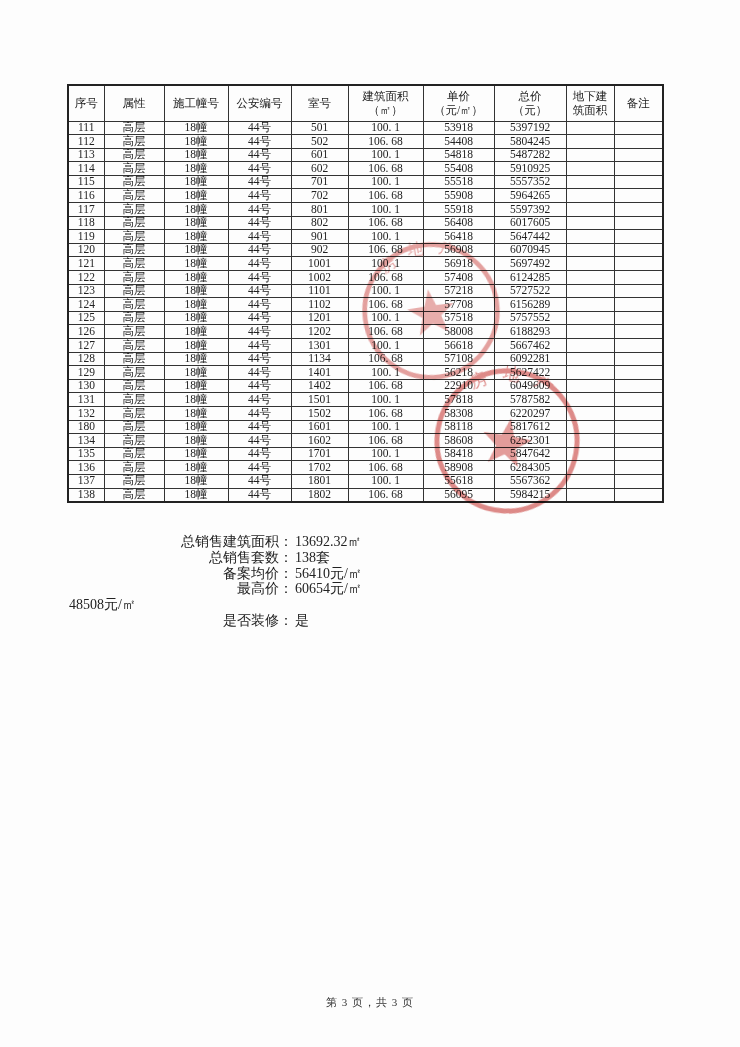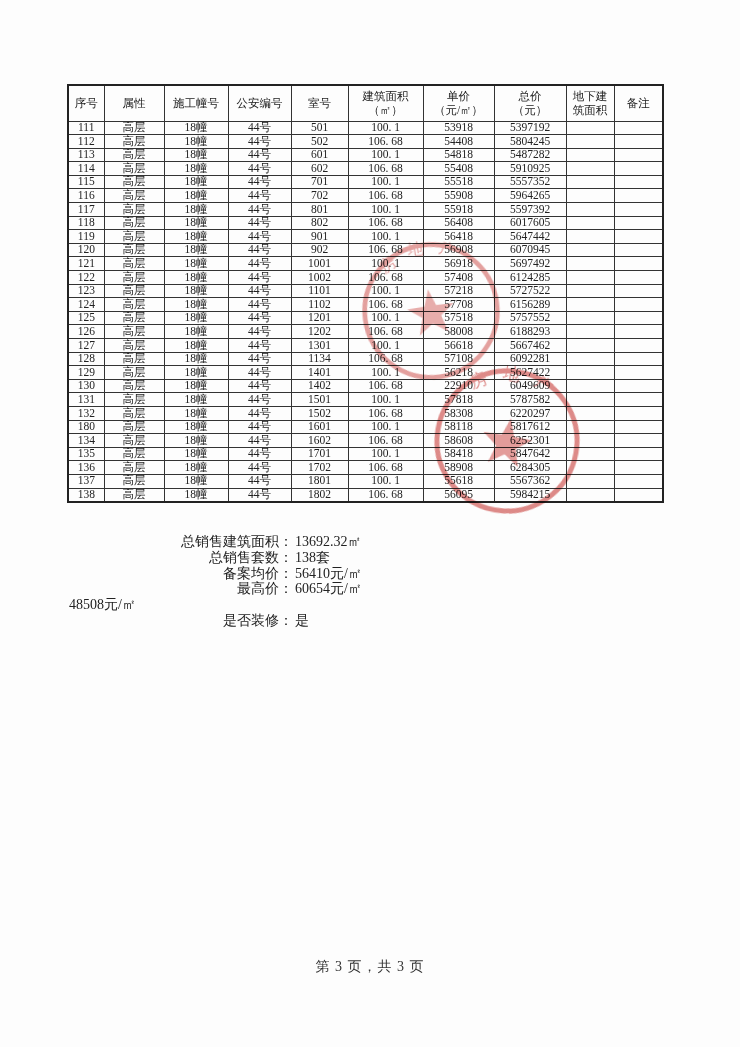--- a/index.html
+++ b/index.html
@@ -50,22 +50,22 @@
     mix-blend-mode:multiply;
     filter:blur(0.5px);
     pointer-events:none;
   }
   .stamp-1 { left:360px; top:240px; width:142px; height:142px; opacity:0.50; transform:rotate(-8deg); }
   .stamp-2 { left:432px; top:366px; width:150px; height:150px; opacity:0.62; transform:rotate(10deg); }
   .stamp svg { width:100%; height:100%; }
 
   
   .page-footer {
-    position:absolute; left:0; top:958px; width:100%;
-    text-align:center; font-size:14px; color:#333;
+    position:absolute; left:0; top:995px; width:100%;
+    text-align:center; font-size:11px; color:#333;
     letter-spacing:1px;
   }
 </style>
 </head>
 <body>
 
 <div class="page">
 
   <table class="price-table">
     <colgroup>

